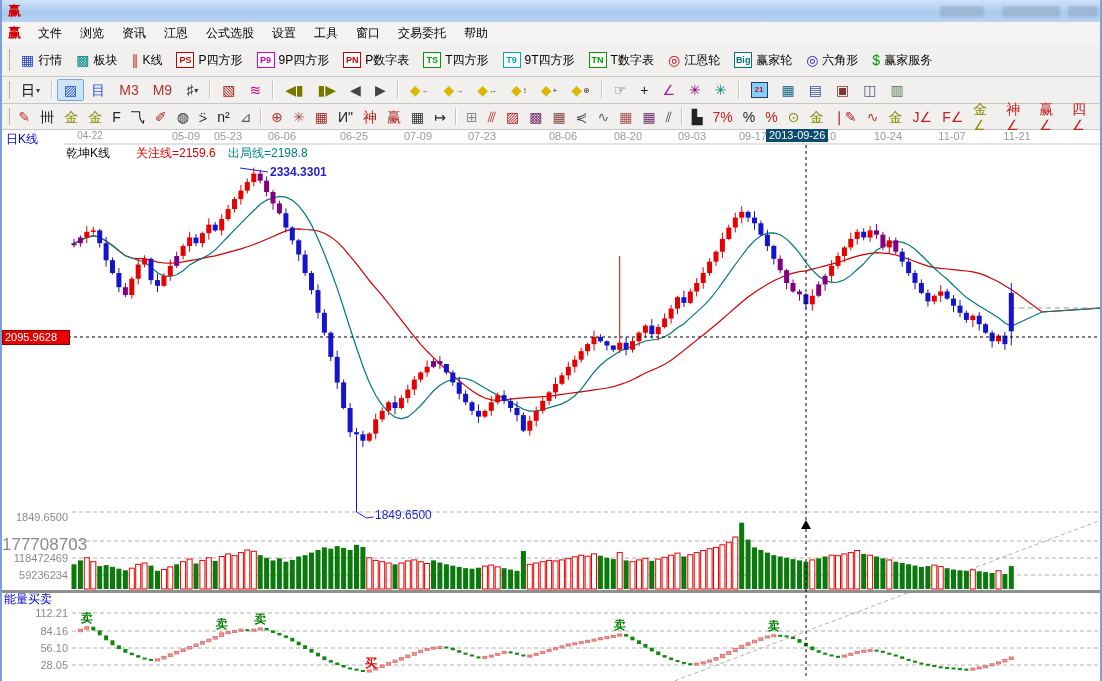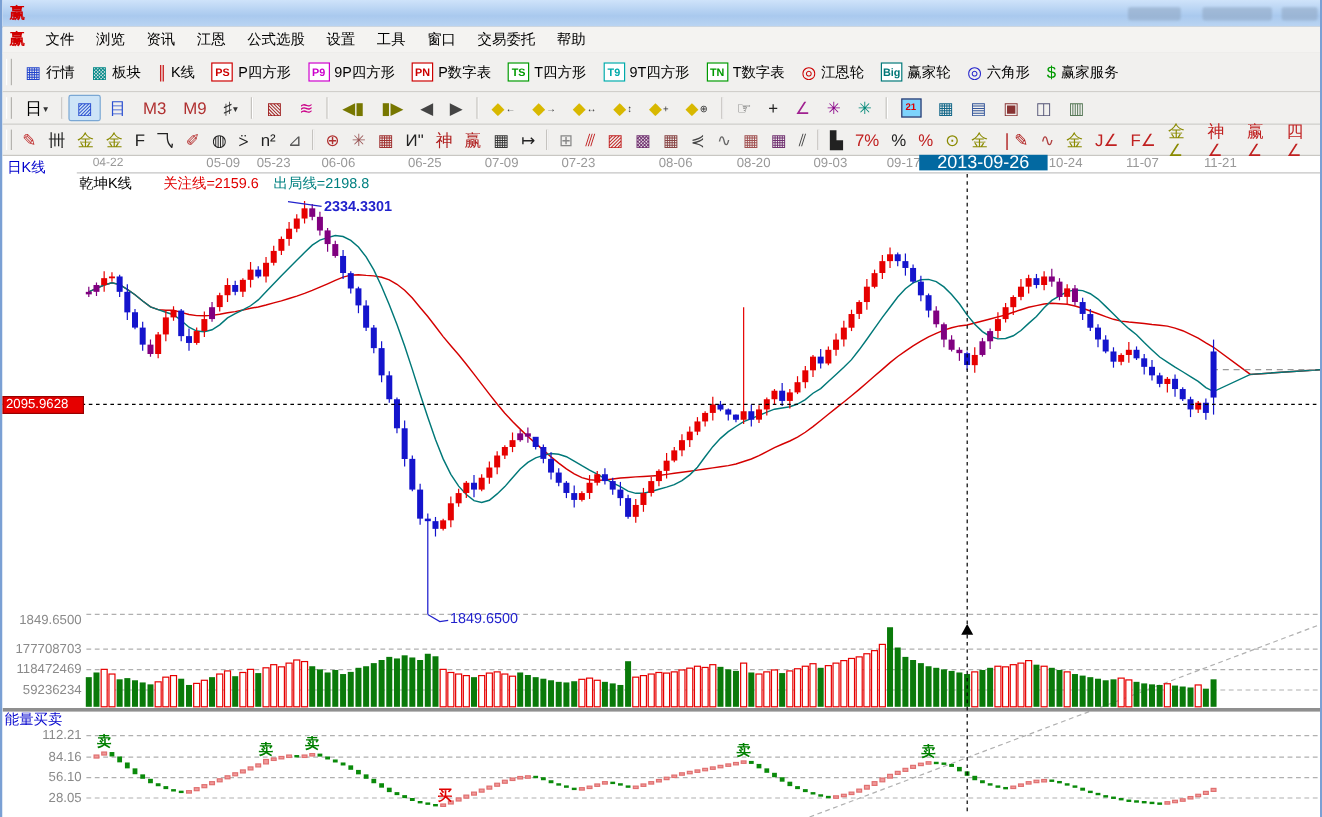--- a/index.html
+++ b/index.html
@@ -32,21 +32,21 @@
   .glyph{font-size:14px;line-height:16px;}
   .glyph2{font-size:8px;margin-left:-3px;color:#333;}
   .tb3-btn{padding:1px 4px;font-size:13px;}
   .cal{display:inline-block;width:15px;height:14px;border:1px solid #336;background:#7dd3fc;
     font-size:8px;color:#d00;text-align:center;line-height:13px;font-weight:bold;}
   
   #chart{position:absolute;left:0;top:130px;width:1102px;height:551px;background:#fff;}
   #chart-svg{position:absolute;left:0;top:0;}
   .abs{position:absolute;white-space:nowrap;}
   .axis-num{color:#8a8a8a;font-size:11px;width:66px;text-align:right;}
-  #cross-date{background:#0369a1;color:#fff;font-size:15px;padding:0 15px;height:13px;line-height:13px;}
+  #cross-date{background:#0c4a6e;color:#fff;font-size:11px;padding:0 3px;height:13px;line-height:13px;}
   #price-tag{background:#e60000;color:#fff;font-size:11px;width:64px;height:13px;line-height:13px;text-align:left;padding-left:2px;border:1px solid #900;}
   .blue-ann{color:#2222cc;font-size:12px;font-weight:bold;}
 </style>
 </head>
 <body>
 
 <div id="titlebar">
   <span id="app-logo">赢</span>
   <span class="blur-blob" style="left:938px;width:44px"></span>
   <span class="blur-blob" style="left:1000px;width:58px"></span>
@@ -974,21 +974,21 @@
       <span class="abs" style="left:416px;top:0px;color:#999;font-size:11px;transform:translateX(-50%);">07-09</span>
       <span class="abs" style="left:480px;top:0px;color:#999;font-size:11px;transform:translateX(-50%);">07-23</span>
       <span class="abs" style="left:561px;top:0px;color:#999;font-size:11px;transform:translateX(-50%);">08-06</span>
       <span class="abs" style="left:626px;top:0px;color:#999;font-size:11px;transform:translateX(-50%);">08-20</span>
       <span class="abs" style="left:690px;top:0px;color:#999;font-size:11px;transform:translateX(-50%);">09-03</span>
       <span class="abs" style="left:751px;top:0px;color:#999;font-size:11px;transform:translateX(-50%);">09-17</span>
       <span class="abs" style="left:820px;top:0px;color:#999;font-size:11px;transform:translateX(-50%);">10-10</span>
       <span class="abs" style="left:886px;top:0px;color:#999;font-size:11px;transform:translateX(-50%);">10-24</span>
       <span class="abs" style="left:950px;top:0px;color:#999;font-size:11px;transform:translateX(-50%);">11-07</span>
       <span class="abs" style="left:1015px;top:0px;color:#999;font-size:11px;transform:translateX(-50%);">11-21</span>
-      <span class="abs" style="left:0;top:405px;color:#8a8a8a;font-size:11px;width:66px;text-align:right;display:inline-block;">177708703</span>
+      <span class="abs" style="left:0;top:405px;color:#8a8a8a;font-size:17px;width:66px;text-align:right;display:inline-block;">177708703</span>
       <span class="abs" style="left:0;top:422px;color:#8a8a8a;font-size:11px;width:66px;text-align:right;display:inline-block;">118472469</span>
       <span class="abs" style="left:0;top:439px;color:#8a8a8a;font-size:11px;width:66px;text-align:right;display:inline-block;">59236234</span>
       <span class="abs" style="left:0;top:477px;color:#8a8a8a;font-size:11px;width:66px;text-align:right;display:inline-block;">112.21</span>
       <span class="abs" style="left:0;top:495px;color:#8a8a8a;font-size:11px;width:66px;text-align:right;display:inline-block;">84.16</span>
       <span class="abs" style="left:0;top:512px;color:#8a8a8a;font-size:11px;width:66px;text-align:right;display:inline-block;">56.10</span>
       <span class="abs" style="left:0;top:529px;color:#8a8a8a;font-size:11px;width:66px;text-align:right;display:inline-block;">28.05</span>
       <span class="abs" style="left:84.84px;top:479.723559px;color:#008000;font-size:12px;font-weight:bold;transform:translateX(-50%);">卖</span>
       <span class="abs" style="left:219.66px;top:485.902559px;color:#008000;font-size:12px;font-weight:bold;transform:translateX(-50%);">卖</span>
       <span class="abs" style="left:258.18px;top:480.95935899999995px;color:#008000;font-size:12px;font-weight:bold;transform:translateX(-50%);">卖</span>
       <span class="abs" style="left:617.7px;top:487.13835900000004px;color:#008000;font-size:12px;font-weight:bold;transform:translateX(-50%);">卖</span>

